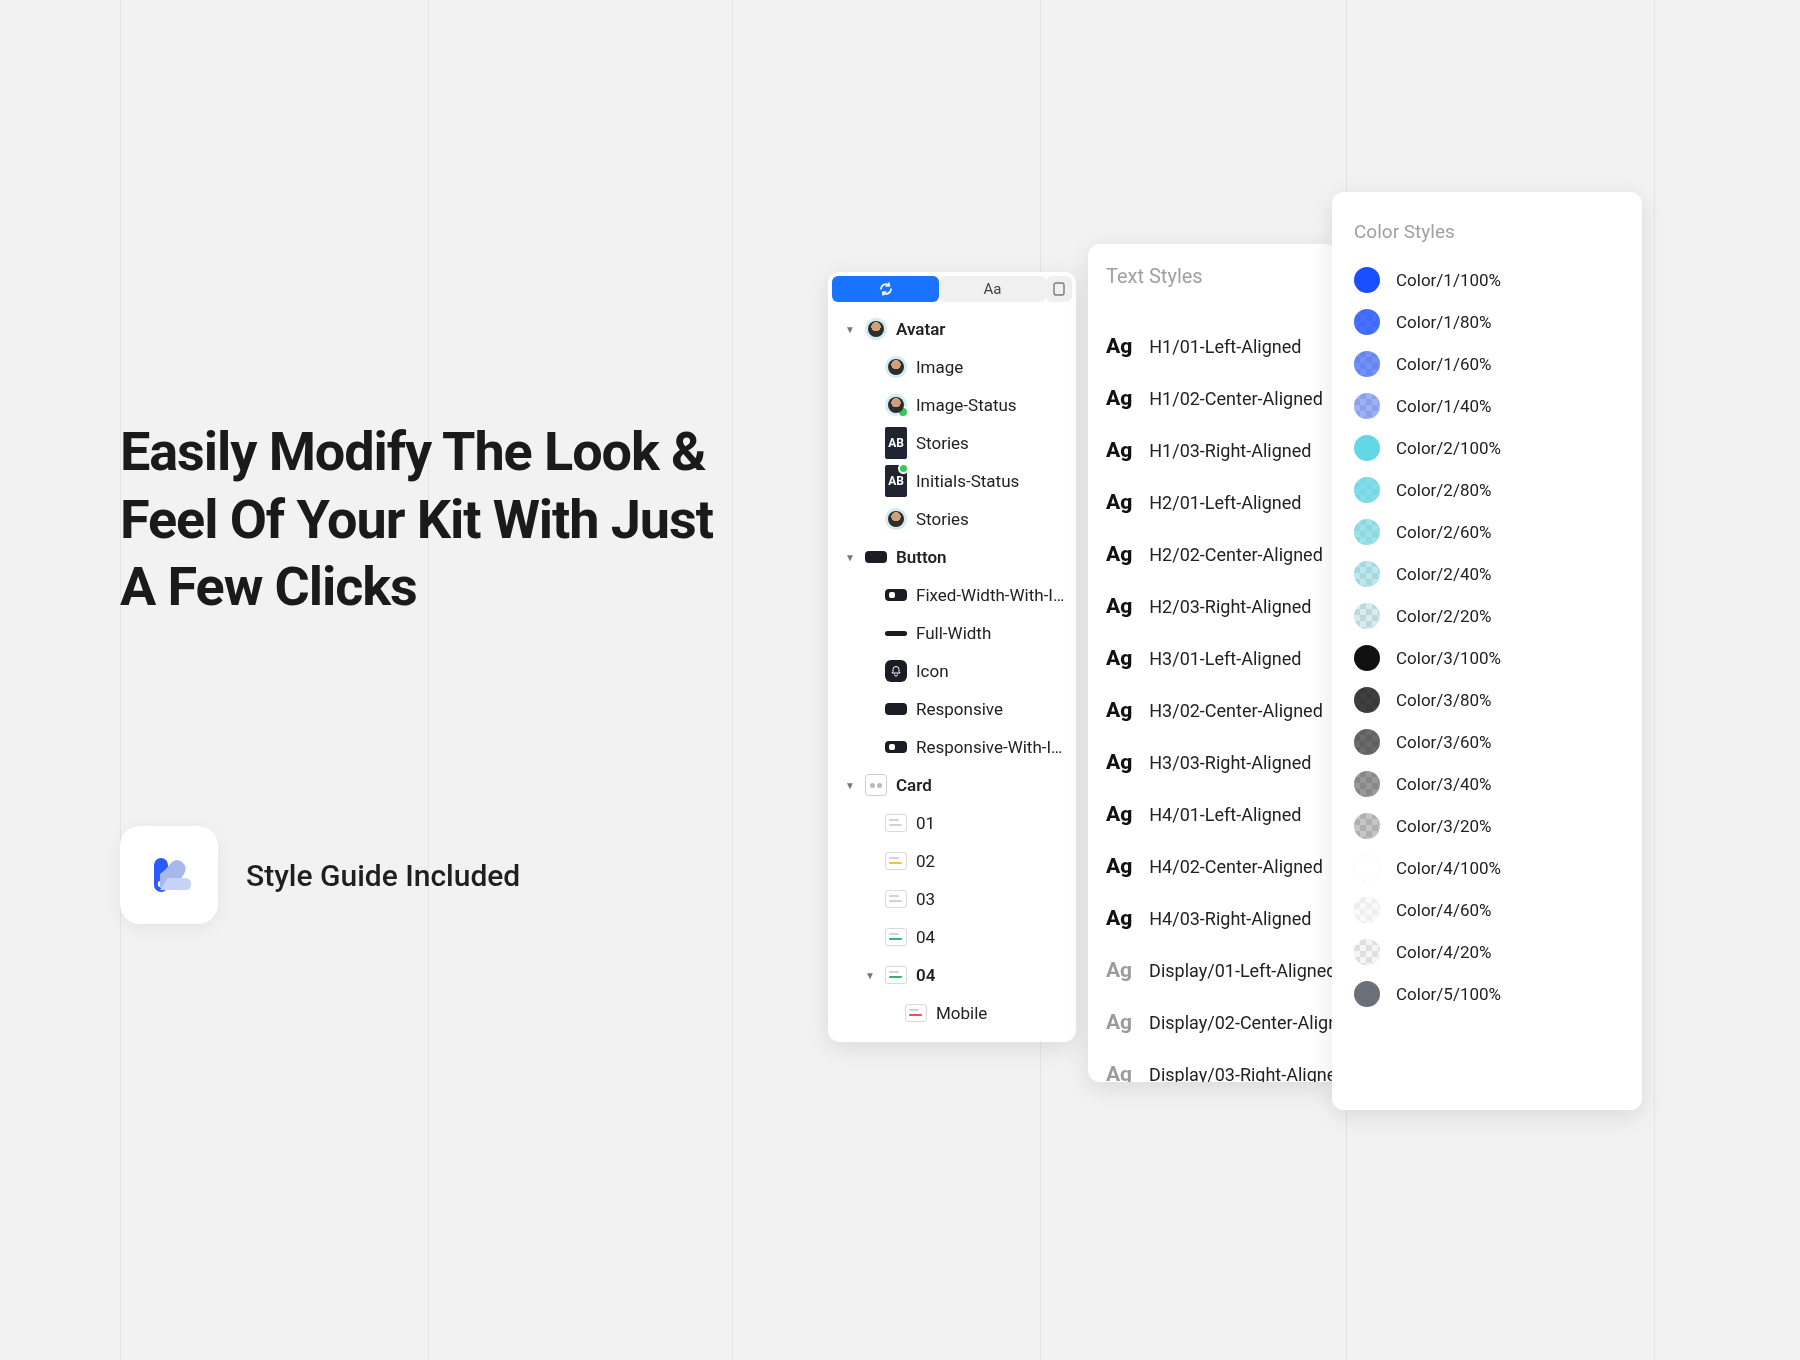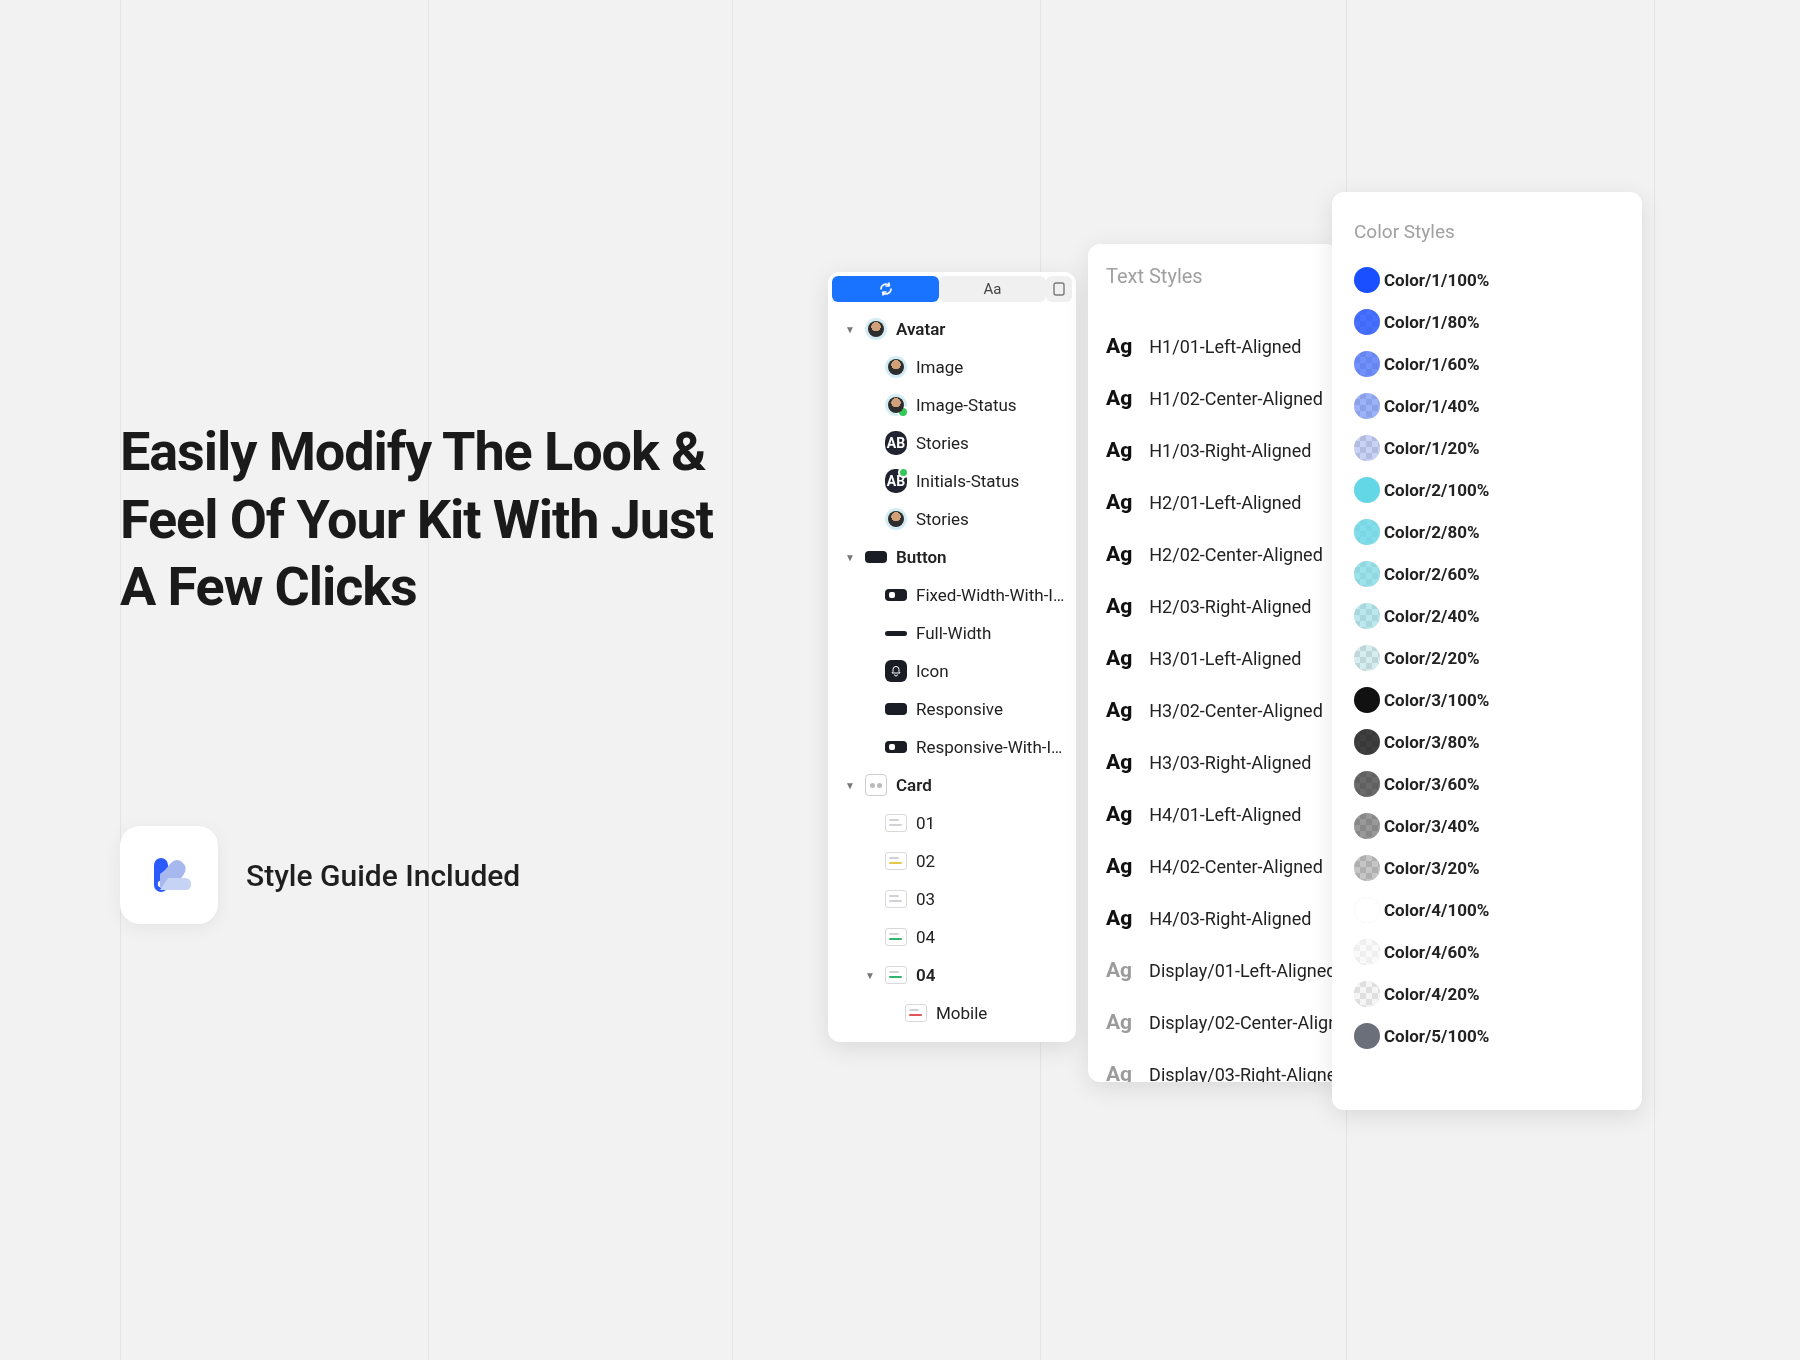--- a/index.html
+++ b/index.html
@@ -100,22 +100,22 @@
   }
   .thumb-avatar::after {
     content: ""; position: absolute; inset: 3px; border-radius: 50%;
     background: radial-gradient(circle at 50% 35%, #cfa07a 0 35%, #2d2d2d 36% 100%);
   }
   .thumb-avatar.status::before {
     content: ""; position: absolute; right: -2px; bottom: -2px;
     width: 8px; height: 8px; border-radius: 50%; background: #34c759; border: 2px solid #fff;
   }
   .thumb-initials {
-    width: 22px; height: 24px; border-radius: 10px; background: #1f2430;
-    color: #fff; font-size: 14px; font-weight: 700;
+    width: 22px; height: 32px; border-radius: 2px; background: #1f2430;
+    color: #fff; font-size: 12px; font-weight: 700;
     display: flex; align-items: center; justify-content: center;
   }
   .thumb-initials.status { position: relative; }
   .thumb-initials.status::after {
     content: ""; position: absolute; right: -2px; top: -2px;
     width: 7px; height: 7px; border-radius: 50%; background: #34c759; border: 2px solid #fff;
   }
   .thumb-btn {
     width: 22px; height: 12px; border-radius: 4px; background: #1a1d24;
   }
@@ -139,21 +139,21 @@
   .textstyles { left: 1088px; top: 244px; width: 250px; height: 838px; padding: 20px 18px 0; }
   .textstyles .panel-title { font-size: 20px; color: #a0a0a0; margin-bottom: 32px; }
   .ts-row { display:flex; align-items:center; height: 52px; gap: 17px; }
   .ts-row .ag { font-size: 21px; font-weight: 800; color: #111; }
   .ts-row.faded .ag { color: #9b9b9b; font-weight: 700; }
   .ts-row .label { font-size: 18px; color: #222; white-space: nowrap; }
 
   
   .colorstyles { left: 1332px; top: 192px; width: 310px; height: 918px; padding: 28px 22px 0; }
   .colorstyles .panel-title { font-size: 19px; color: #a0a0a0; margin-bottom: 16px; }
-  .cs-row { display:flex; align-items:center; height: 42px; gap: 4px; font-weight: bold; }
+  .cs-row { display:flex; align-items:center; height: 42px; gap: 16px; }
   .cs-row .swatch {
     width: 26px; height: 26px; border-radius: 50%;
     position: relative;
     box-shadow: inset 0 0 0 1px rgba(0,0,0,.06);
   }
   .cs-row .swatch.checker::before {
     content:""; position:absolute; inset:0; border-radius:50%;
     background:
       conic-gradient(#d8d8d8 0 25%, #f3f3f3 0 50%, #d8d8d8 0 75%, #f3f3f3 0 100%);
     background-size: 12px 12px;
@@ -477,26 +477,20 @@
         </span>
         <span class="label">Color/1/60%</span>
       </div>
       <div class="cs-row">
         <span class="swatch checker">
           <span class="fill" style="background: rgb(26, 79, 255); opacity: 0.4;"></span>
         </span>
         <span class="label">Color/1/40%</span>
       </div>
       <div class="cs-row">
-        <span class="swatch checker">
-          <span class="fill" style="background: rgb(26, 79, 255); opacity: 0.2;"></span>
-        </span>
-        <span class="label">Color/1/20%</span>
-      </div>
-      <div class="cs-row">
         <span class="swatch">
           <span class="fill" style="background: rgb(99, 215, 230); opacity: 1;"></span>
         </span>
         <span class="label">Color/2/100%</span>
       </div>
       <div class="cs-row">
         <span class="swatch checker">
           <span class="fill" style="background: rgb(99, 215, 230); opacity: 0.8;"></span>
         </span>
         <span class="label">Color/2/80%</span>

